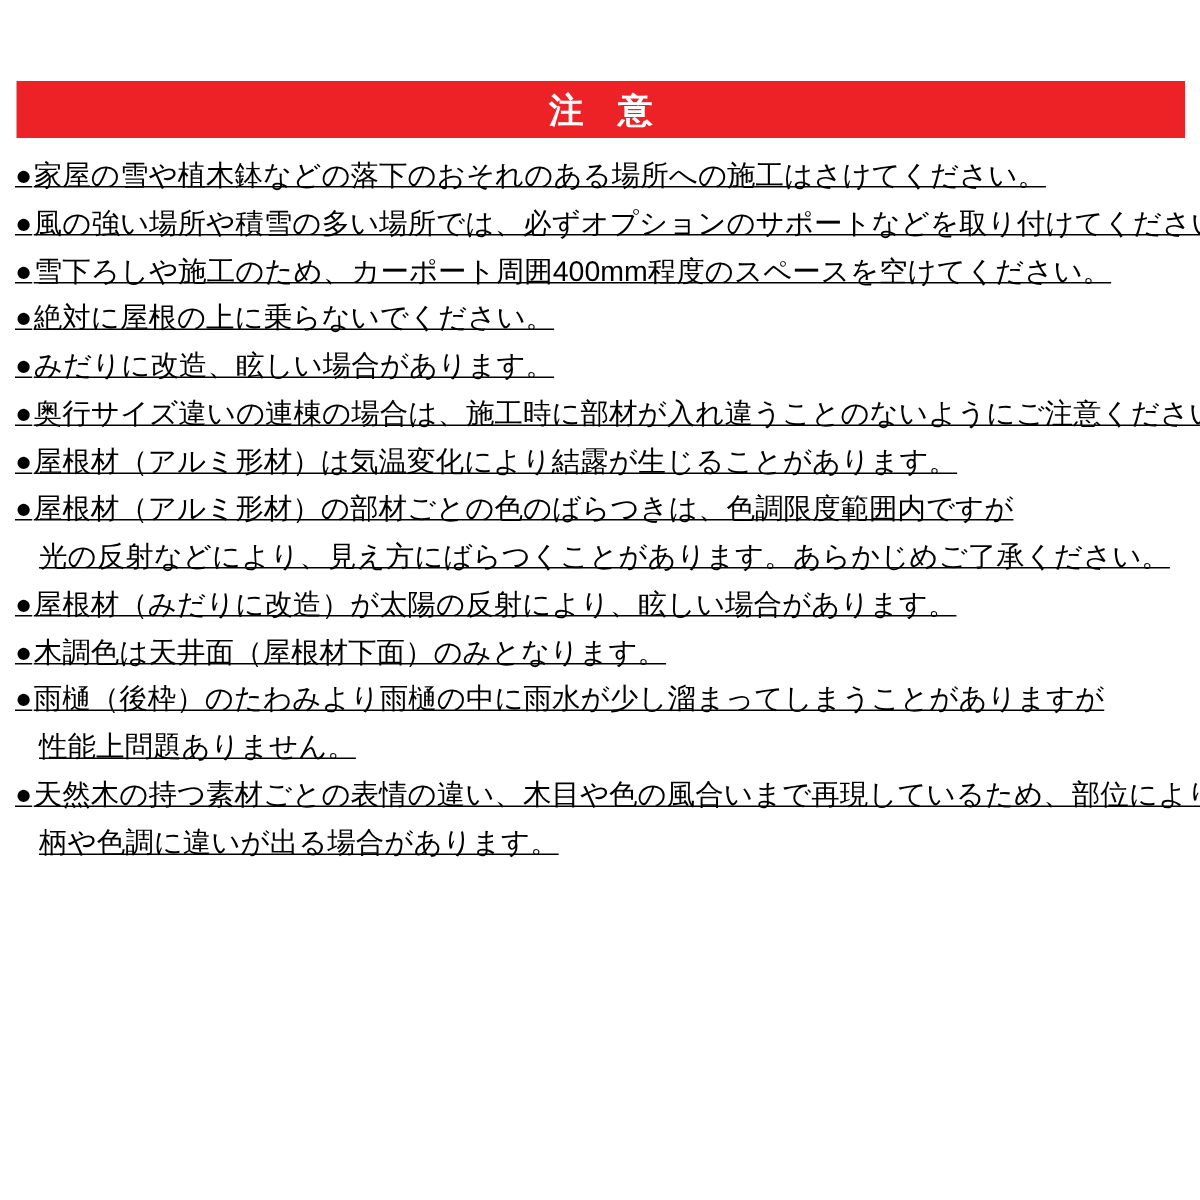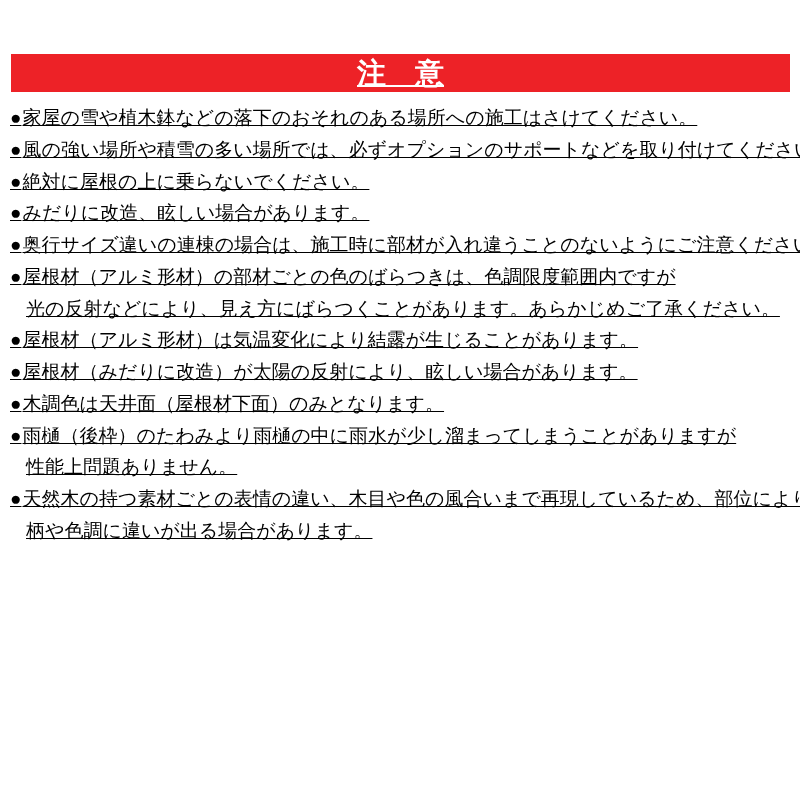--- a/index.html
+++ b/index.html
@@ -28,24 +28,23 @@
       left: 11px;
       width: 779px;
       height: 38px;
       background: var(--red);
       display: flex;
       align-items: center;
       justify-content: center;
     }
     .banner-title {
       color: var(--banner-text);
-      font-size: 29px;
+      font-size: 23px;
       font-weight: bold;
       line-height: 1;
-      text-decoration: underline;
     }
     .content {
       position: absolute;
       top: 102px;
       left: 10px;
       width: 782px;
       text-decoration: underline;
     }
     .line {
       height: 31.75px;
@@ -70,34 +69,37 @@
     <span class="banner-title">注　意</span>
   </div>
   <div class="content">
       <div class="item">
         <div class="line"><span class="bullet">●</span><span>家屋の雪や植木鉢などの落下のおそれのある場所への施工はさけてください。</span></div>
       </div>
       <div class="item">
         <div class="line"><span class="bullet">●</span><span>風の強い場所や積雪の多い場所では、必ずオプションのサポートなどを取り付けてください。</span></div>
       </div>
       <div class="item">
+        <div class="line"><span class="bullet">●</span><span>雪下ろしや施工のため、カーポート周囲400mm程度のスペースを空けてください。</span></div>
+      </div>
+      <div class="item">
         <div class="line"><span class="bullet">●</span><span>絶対に屋根の上に乗らないでください。</span></div>
       </div>
       <div class="item">
         <div class="line"><span class="bullet">●</span><span>みだりに改造、眩しい場合があります。</span></div>
       </div>
       <div class="item">
         <div class="line"><span class="bullet">●</span><span>奥行サイズ違いの連棟の場合は、施工時に部材が入れ違うことのないようにご注意ください。</span></div>
       </div>
       <div class="item">
+        <div class="line"><span class="bullet">●</span><span>屋根材（アルミ形材）は気温変化により結露が生じることがあります。</span></div>
+      </div>
+      <div class="item">
         <div class="line"><span class="bullet">●</span><span>屋根材（アルミ形材）の部材ごとの色のばらつきは、色調限度範囲内ですが</span></div>
         <div class="line cont"><span>光の反射などにより、見え方にばらつくことがあります。あらかじめご了承ください。</span></div>
-      </div>
-      <div class="item">
-        <div class="line"><span class="bullet">●</span><span>屋根材（アルミ形材）は気温変化により結露が生じることがあります。</span></div>
       </div>
       <div class="item">
         <div class="line"><span class="bullet">●</span><span>屋根材（みだりに改造）が太陽の反射により、眩しい場合があります。</span></div>
       </div>
       <div class="item">
         <div class="line"><span class="bullet">●</span><span>木調色は天井面（屋根材下面）のみとなります。</span></div>
       </div>
       <div class="item">
         <div class="line"><span class="bullet">●</span><span>雨樋（後枠）のたわみより雨樋の中に雨水が少し溜まってしまうことがありますが</span></div>
         <div class="line cont"><span>性能上問題ありません。</span></div>

